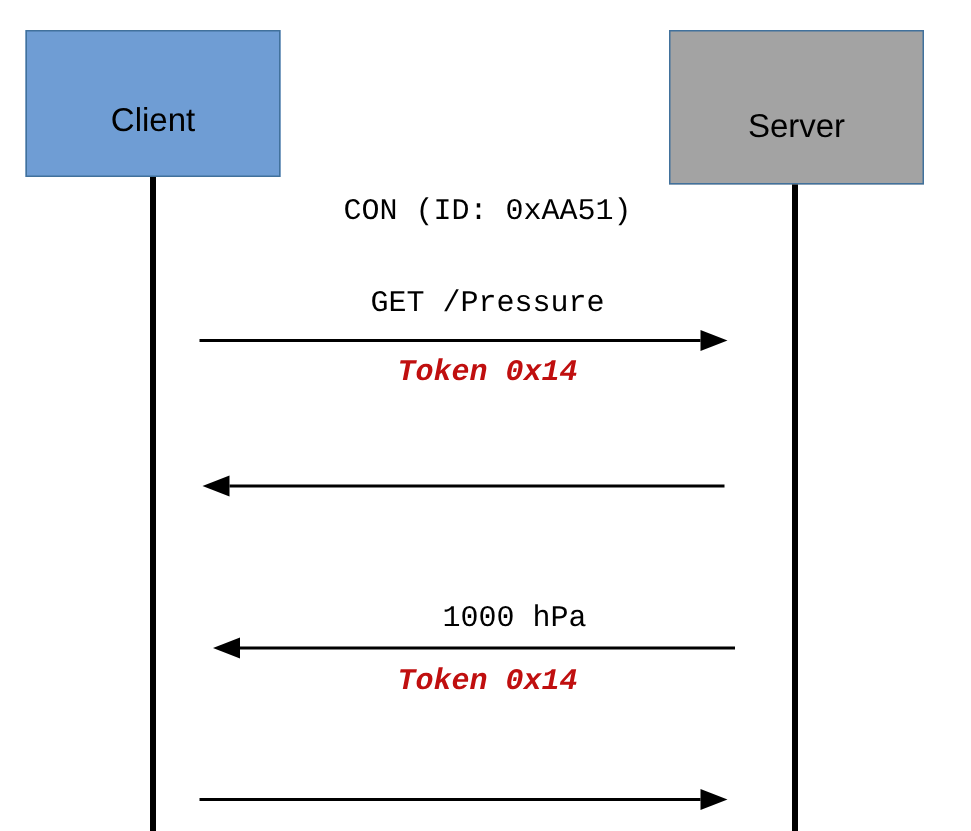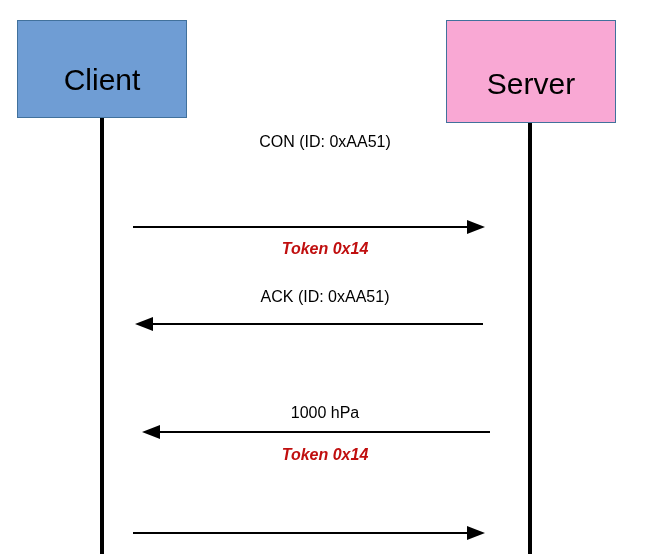--- a/index.html
+++ b/index.html
@@ -20,21 +20,21 @@
   .participant-box {
     position: absolute;
     box-sizing: border-box;
     border: 1px solid #41719C;
   }
   .participant-label {
     position: absolute;
     width: 100%;
     text-align: center;
     color: #000000;
-    font-size: 30px;
+    font-size: 22px;
     line-height: 22px;
     font-family: "Liberation Sans", sans-serif;
   }
   #client-box {
     left: 17px;
     top: 20px;
     width: 170px;
     height: 98px;
     background: #6F9DD4;
   }
@@ -80,24 +80,24 @@
     border-left: 18px solid #000000;
   }
   .arrowhead.left {
     border-right: 18px solid #000000;
   }
 
   .msg-label {
     position: absolute;
     text-align: center;
     color: #000000;
-    font-size: 16px;
+    font-size: 20px;
     line-height: 22px;
     white-space: nowrap;
-    font-family: Liberation Sans, sans-serif;
+    font-family: Liberation Mono, monospace;
   }
   .msg-label.token {
     color: #C00F0F;
     font-style: italic;
     font-weight: bold;
     text-align: center;
   }
 
   
   #label-m1-top   { left: 170px; top: 131px; width: 310px; }
@@ -106,51 +106,51 @@
   #line-m1  { left: 133px; top: 226px; width: 334px; }
   #head-m1  { left: 467px; top: 220px; }
 
   
   #label-m2-top { left: 170px; top: 286px; width: 310px; }
   #line-m2 { left: 153px; top: 323px; width: 330px; }
   #head-m2 { left: 135px; top: 317px; }
 
   
   #label-m3-top   { left: 170px; top: 359px; width: 310px; }
-  #label-m3-mid   { left: 170px; top: 402px; width: 310px; }
+  #label-m3-mid   { left: 188px; top: 402px; width: 310px; }
   #label-m3-token { left: 170px; top: 444px; width: 310px; }
   #line-m3 { left: 160px; top: 431px; width: 330px; }
   #head-m3 { left: 142px; top: 425px; }
 
   
   #label-m4-top { left: 170px; top: 502px; width: 310px; }
   #line-m4 { left: 133px; top: 532px; width: 334px; }
   #head-m4 { left: 467px; top: 526px; }
 </style>
 </head>
 <body>
 
 <div id="canvas">
 
   <div class="participant-box" id="client-box" style="background: rgb(111, 157, 212); border-color: rgb(65, 113, 156);">
     <div class="participant-label">Client</div>
   </div>
   <div class="lifeline" id="client-lifeline"></div>
 
-  <div class="participant-box" id="server-box" style="background: #f9a8d4; border-color: rgb(65, 113, 156);">
+  <div class="participant-box" id="server-box" style="background: #a3a3a3; border-color: rgb(65, 113, 156);">
     <div class="participant-label">Server</div>
   </div>
   <div class="lifeline" id="server-lifeline"></div>
 
   <div class="msg-label" id="label-m1-top">CON (ID: 0xAA51)</div>
+  <div class="msg-label" id="label-m1-mid">GET /Pressure</div>
   <div class="msg-line" id="line-m1"></div>
   <div class="arrowhead right" id="head-m1"></div>
   <div class="msg-label token" id="label-m1-token" style="color: rgb(192, 15, 15);">Token 0x14</div>
 
-  <div class="msg-label" id="label-m2-top">ACK (ID: 0xAA51)</div>
   <div class="msg-line" id="line-m2"></div>
   <div class="arrowhead left" id="head-m2"></div>
 
   <div class="msg-label" id="label-m3-mid">1000 hPa</div>
   <div class="msg-line" id="line-m3"></div>
   <div class="arrowhead left" id="head-m3"></div>
   <div class="msg-label token" id="label-m3-token" style="color: rgb(192, 15, 15);">Token 0x14</div>
 
   <div class="msg-line" id="line-m4"></div>
   <div class="arrowhead right" id="head-m4"></div>

